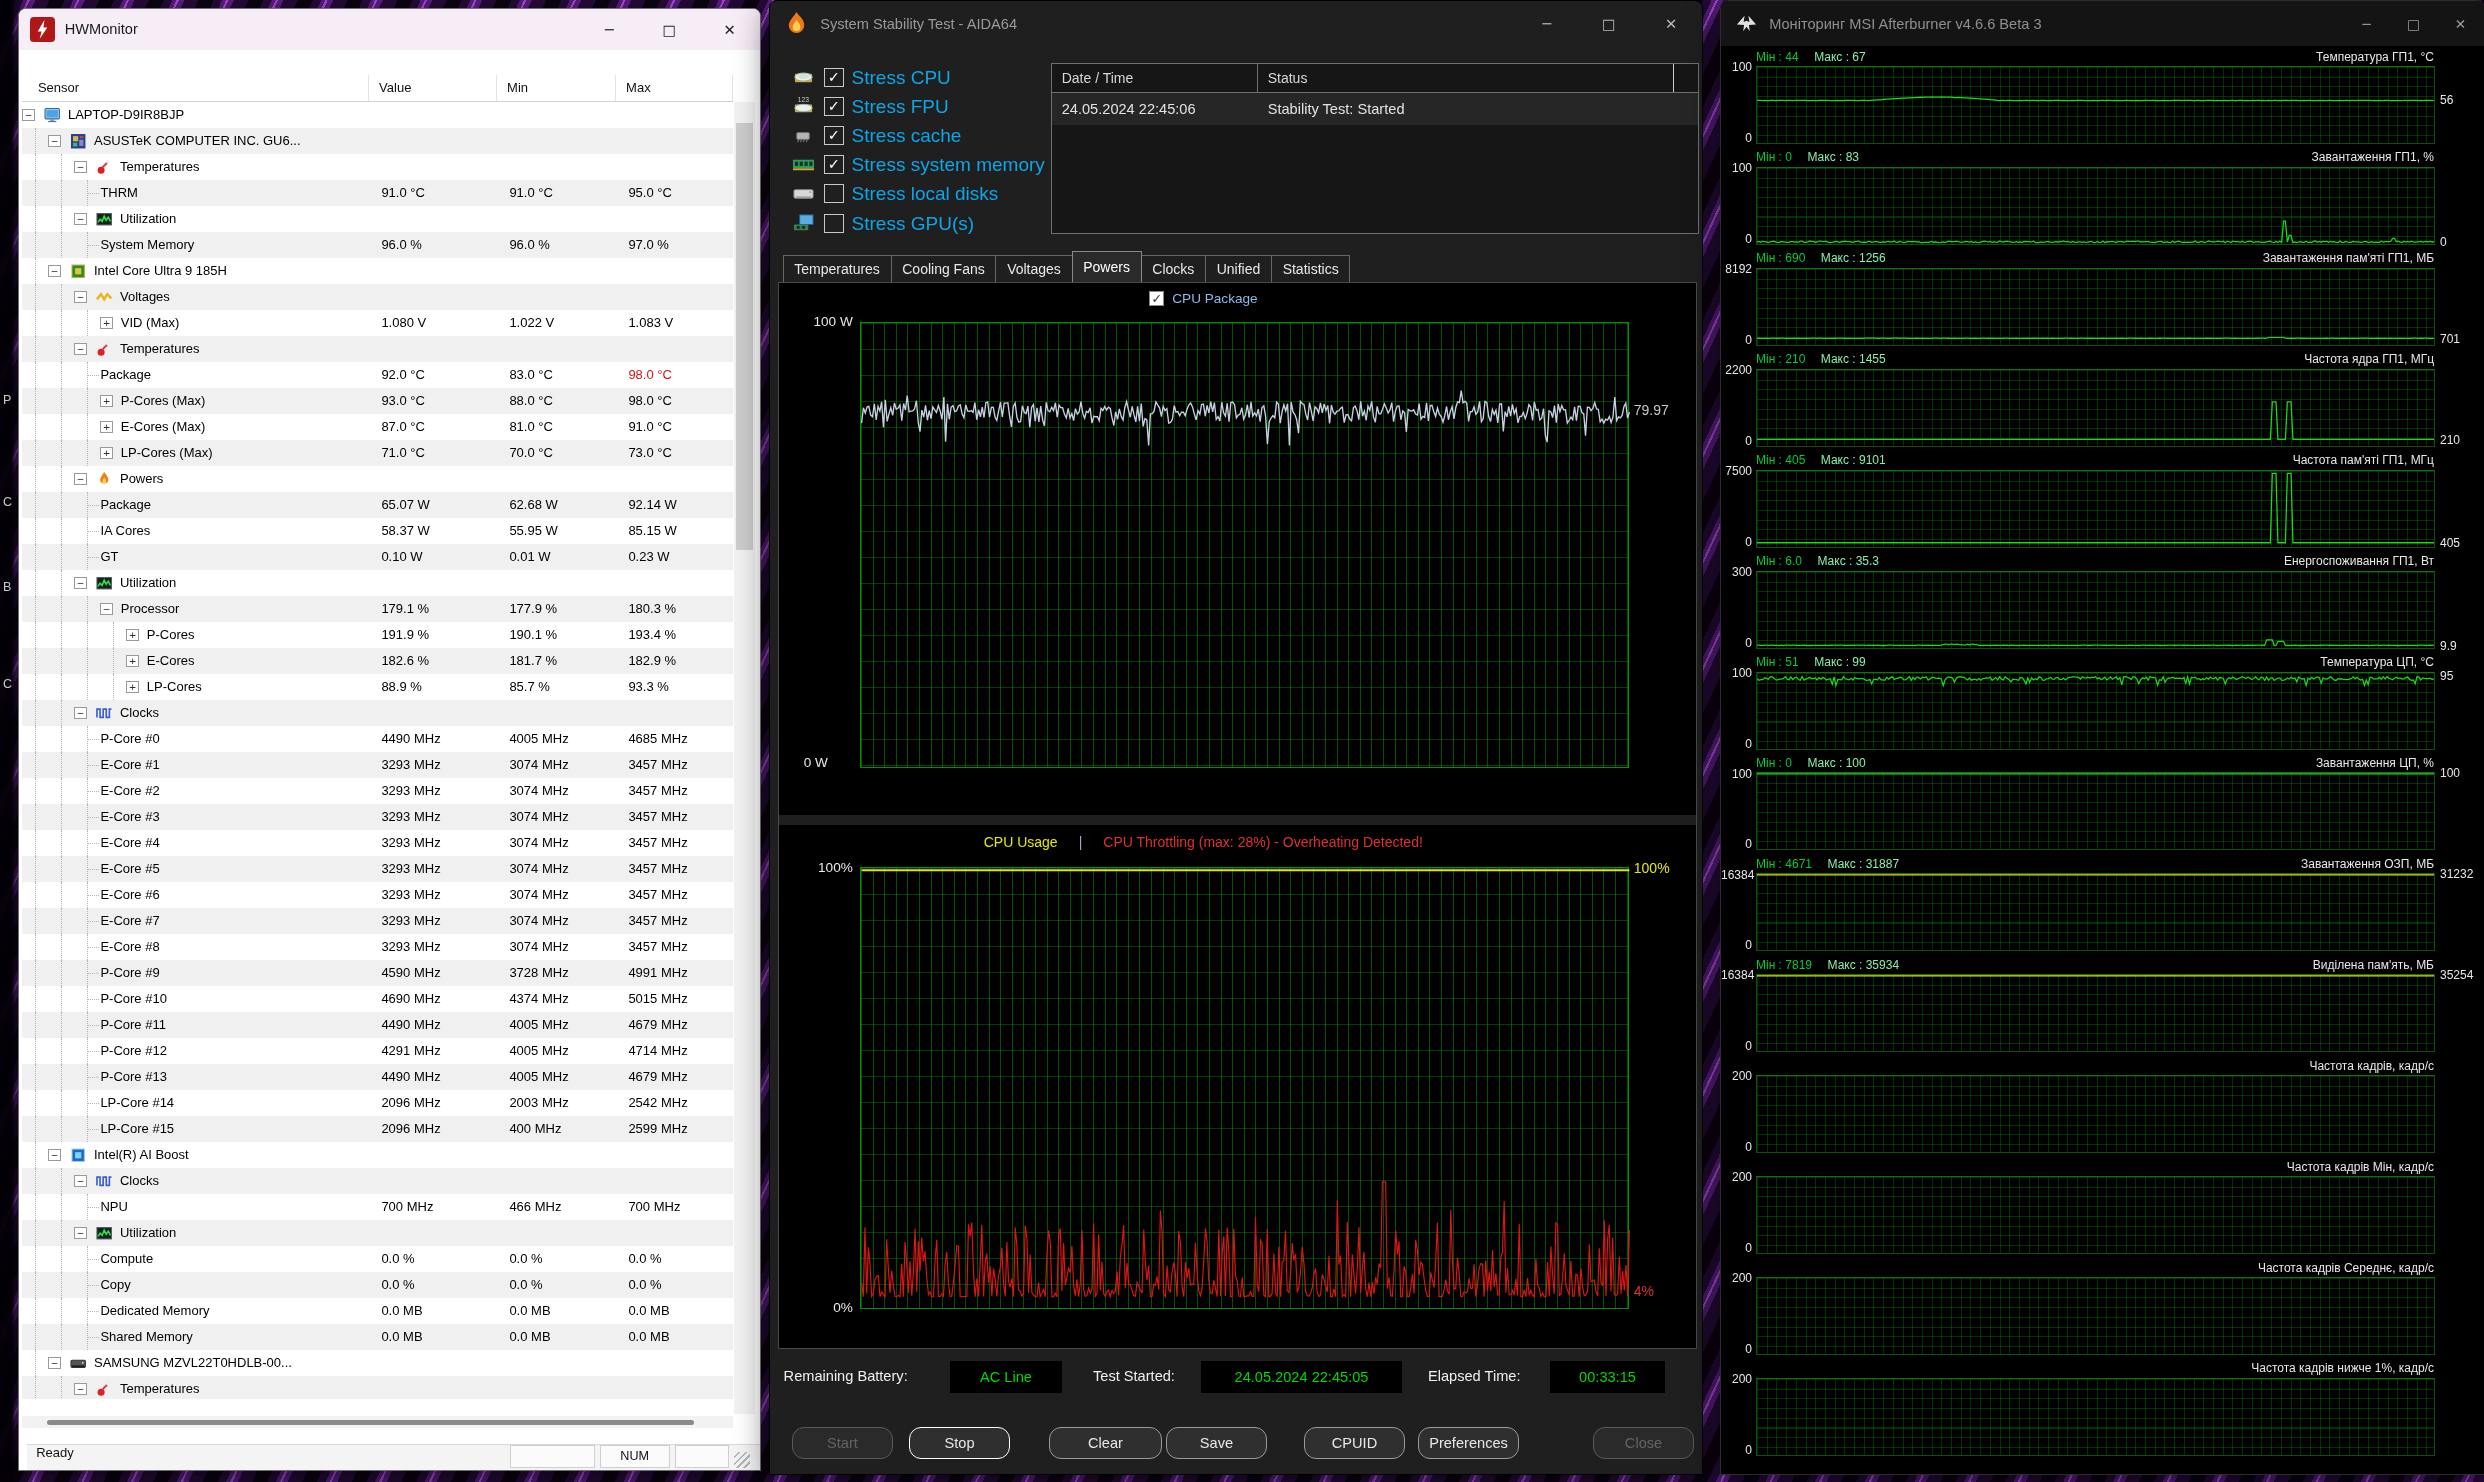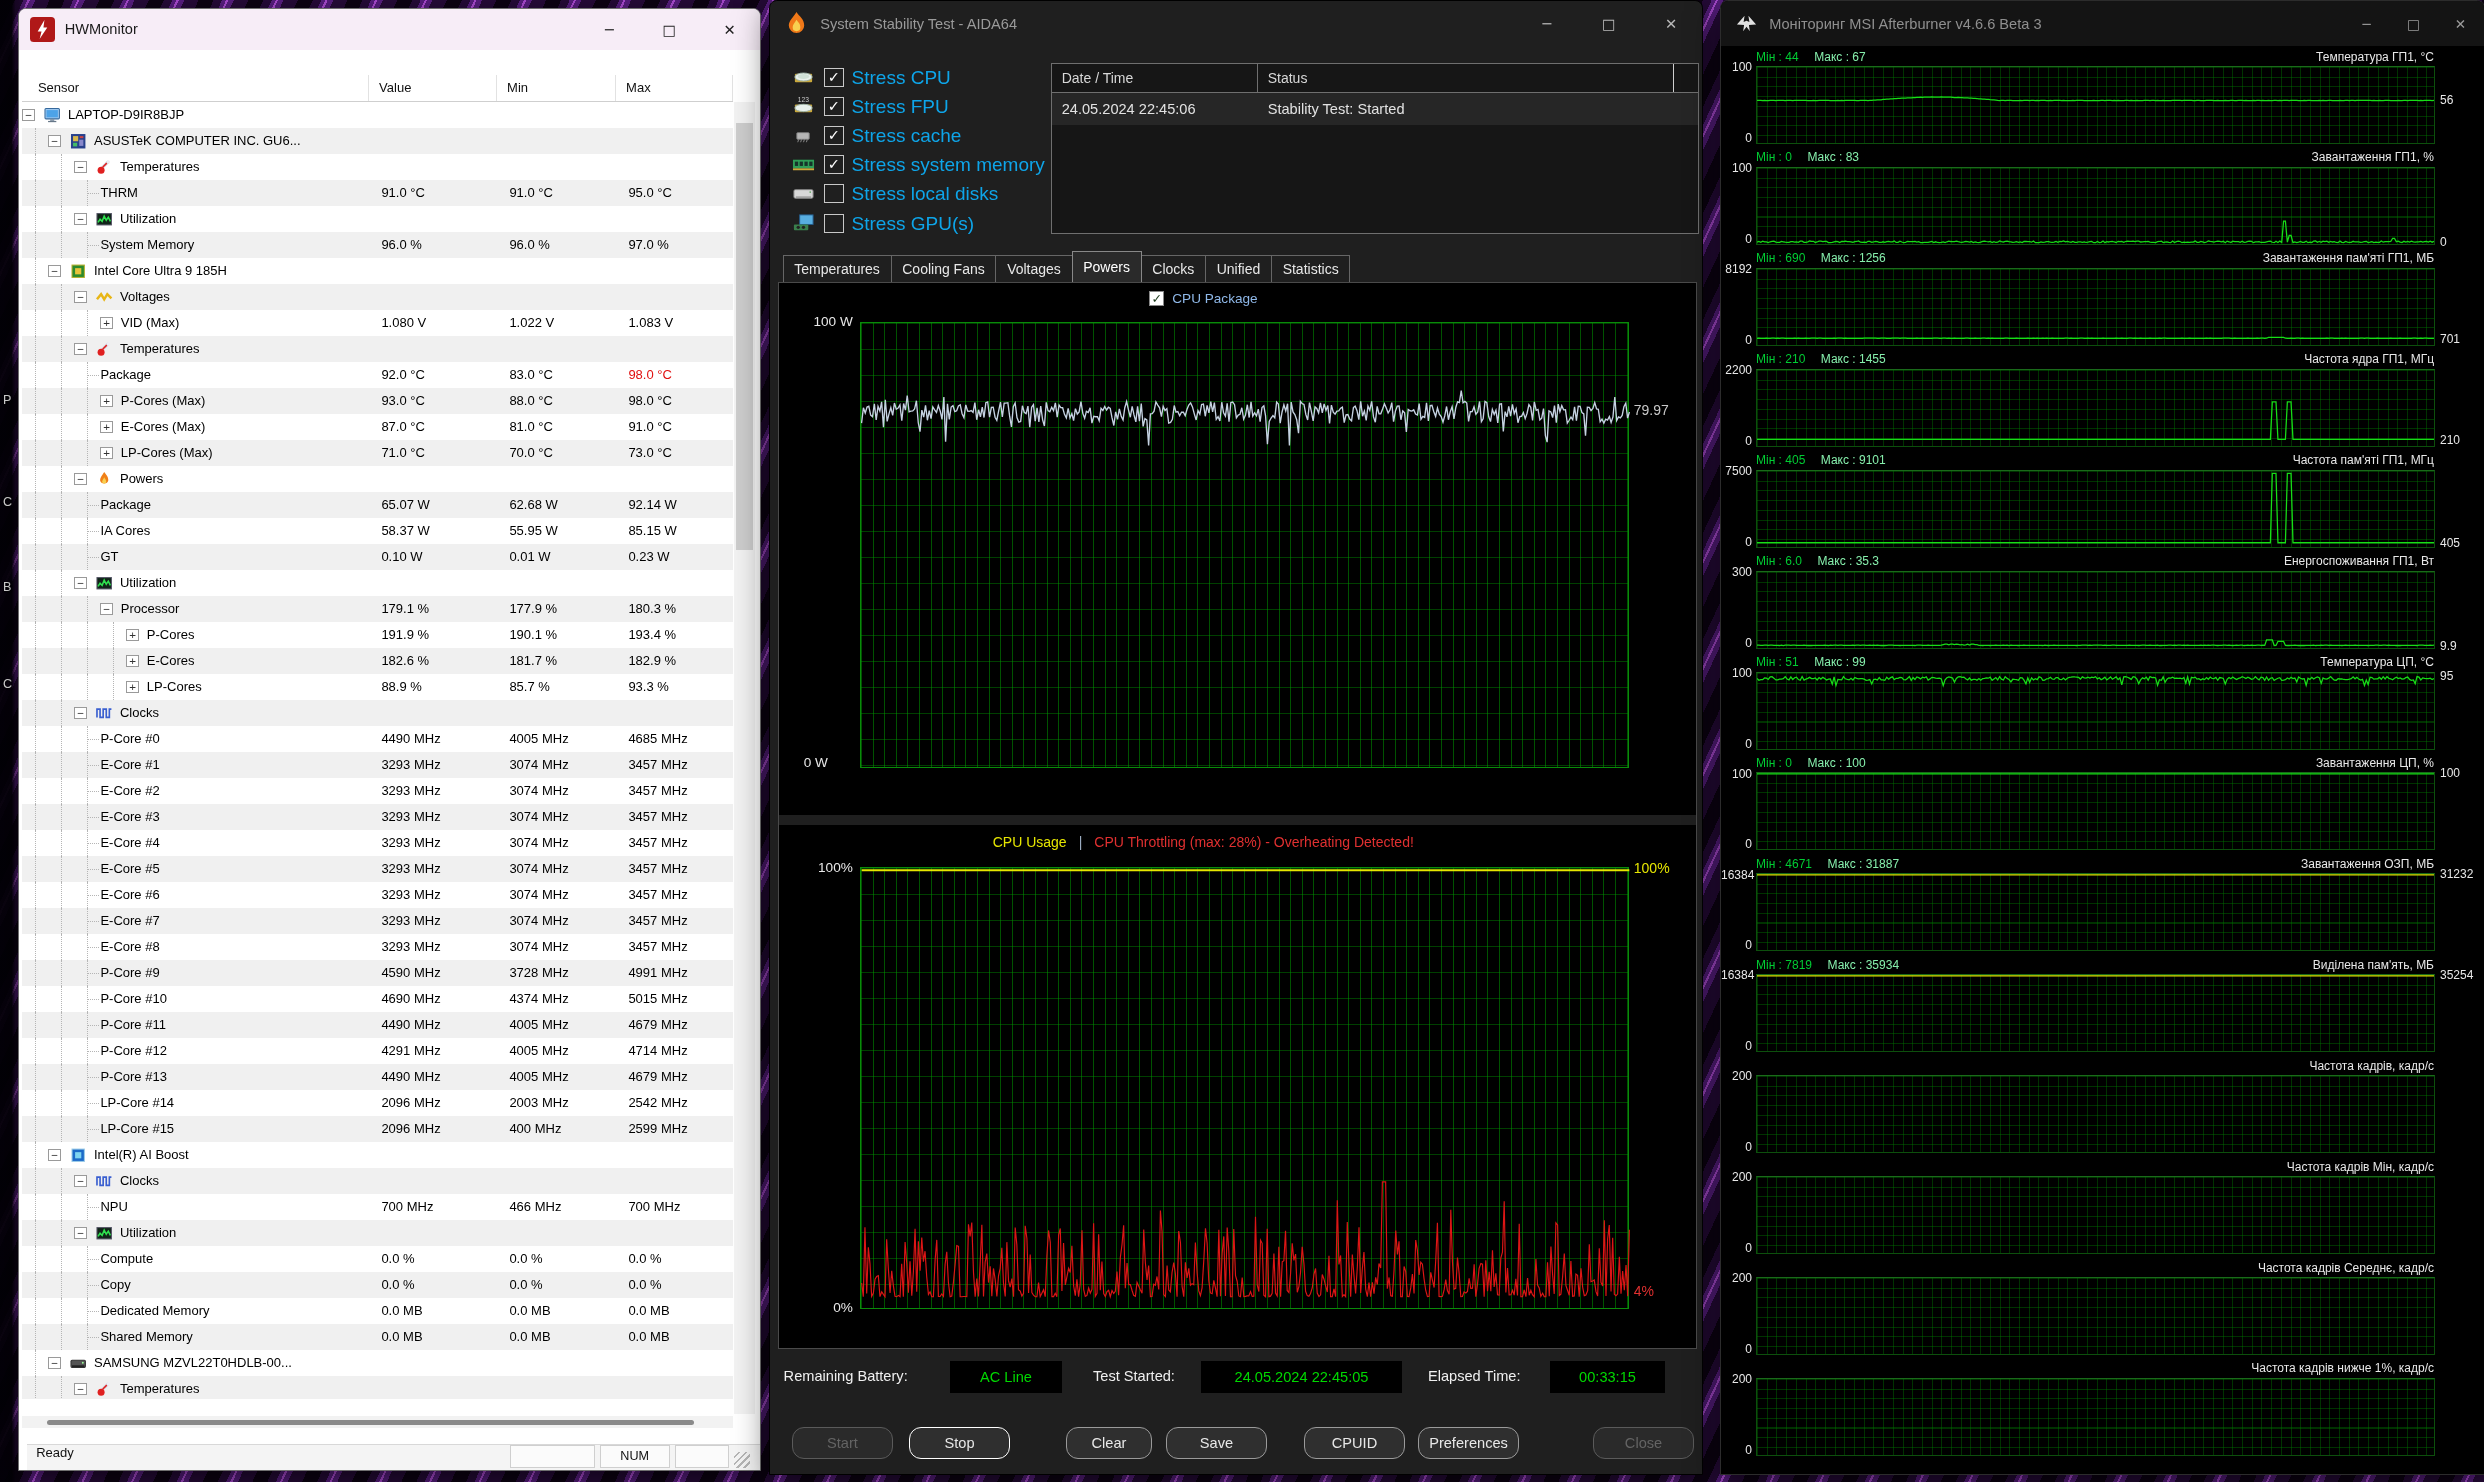--- a/index.html
+++ b/index.html
@@ -95,21 +95,21 @@
   .g-plot{position:absolute;background-color:#000;border:1px solid #0a8a0a;
     background-image:
       repeating-linear-gradient(to right, rgba(0,150,0,.55) 0 1px, transparent 1px 11.6px),
       repeating-linear-gradient(to bottom, rgba(0,140,0,.45) 0 1px, transparent 1px 26px)}
   .g-lab{position:absolute;left:0;width:74px;text-align:right;font-size:13.6px;color:#e8e8e8;white-space:nowrap}
   .g-val{position:absolute;left:855px;font-size:14px;color:#c8c8c8;white-space:nowrap}
   .g-legend{position:absolute;left:0;right:68px;top:7.8px;display:flex;justify-content:center;align-items:center;gap:7.8px}
   .g-legbox{width:15.5px;height:15.5px;background:#fff;border:1px solid #888;color:#1a3a1a;font-size:12.6px;
     display:flex;align-items:center;justify-content:center;font-family:"DejaVu Sans",sans-serif}
   .g-legtext{font-size:13.6px;color:#8fb8e8}
-  .g2-head{position:absolute;left:0;right:68px;top:551px;display:flex;justify-content:center;gap:12px;font-size:14px}
+  .g2-head{position:absolute;left:0;right:68px;top:551px;display:flex;justify-content:center;gap:21px;font-size:14px}
   .g2-usage{color:#e6e600}
   .g2-sep{color:#9aabc0}
   .g2-alert{color:#e03030}
   .gdiv{position:absolute;left:0;right:0;top:532px;height:9.7px;background:#1f1f1f}
   .aida-footlabel{position:absolute;top:1367px;font-size:14.6px;color:#f0f0f0;white-space:nowrap}
   .valbox{position:absolute;top:1360px;height:32px;background:#000;color:#00d800;font-size:14.6px;
     display:flex;align-items:center;justify-content:center;white-space:nowrap}
   .abtn{position:absolute;top:1426px;height:32px;background:#2f2f2f;border:1px solid #9a9a9a;border-radius:12px;
     color:#e8e8e8;font-size:14.6px;display:flex;align-items:center;justify-content:center;white-space:nowrap}
   .abtn.disabled{color:#646464;border-color:#5a5a5a;background:#2a2a2a}
@@ -793,21 +793,21 @@
       <span class="aida-footlabel" style="left: 13.6px;">Remaining Battery:</span>
       <div class="valbox" style="left: 180px; width: 112px;">AC Line</div>
       <span class="aida-footlabel" style="left: 323px;">Test Started:</span>
       <div class="valbox" style="left: 431px; width: 201px;">24.05.2024 22:45:05</div>
       <span class="aida-footlabel" style="left: 658px;">Elapsed Time:</span>
       <div class="valbox" style="left: 780px; width: 115px;">00:33:15</div>
     </div>
   <div id="aida-buttons">
       <div class="abtn disabled" style="left: 22px; width: 101px;">Start</div>
       <div class="abtn focused" style="left: 139px; width: 101px;">Stop</div>
-      <div class="abtn " style="left: 296px; width: 86px;">Clear</div>
+      <div class="abtn " style="left: 279px; width: 113px;">Clear</div>
       <div class="abtn " style="left: 396px; width: 101px;">Save</div>
       <div class="abtn " style="left: 534px; width: 101px;">CPUID</div>
       <div class="abtn " style="left: 648px; width: 101px;">Preferences</div>
       <div class="abtn disabled" style="left: 823px; width: 101px;">Close</div>
     </div>
 </div>
 
 <div class="win" id="ab-window">
   <div class="ab-titlebar">
     <span class="ab-appicon"><svg viewBox="0 0 24 24" fill="#e0e0e0">

